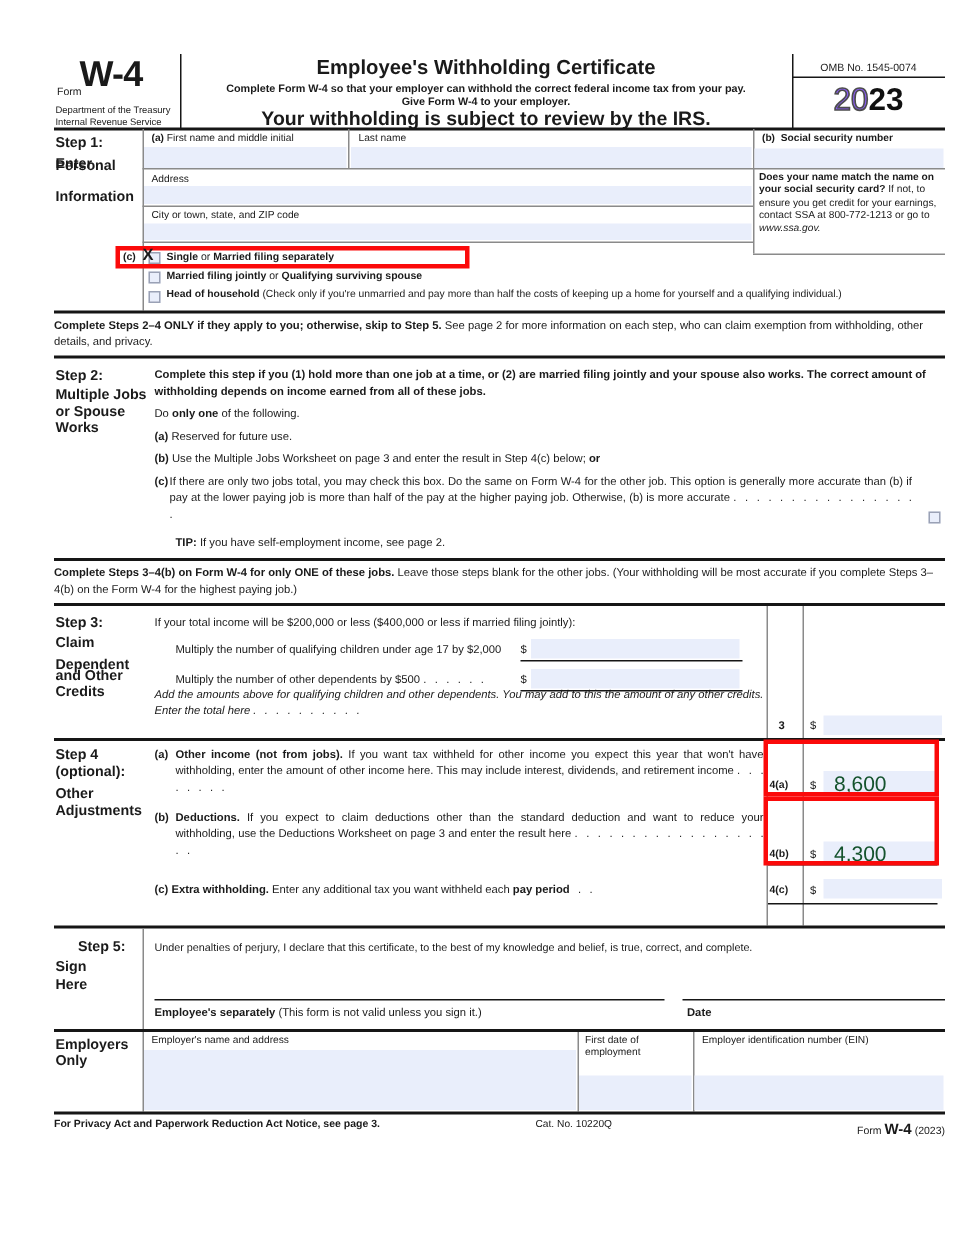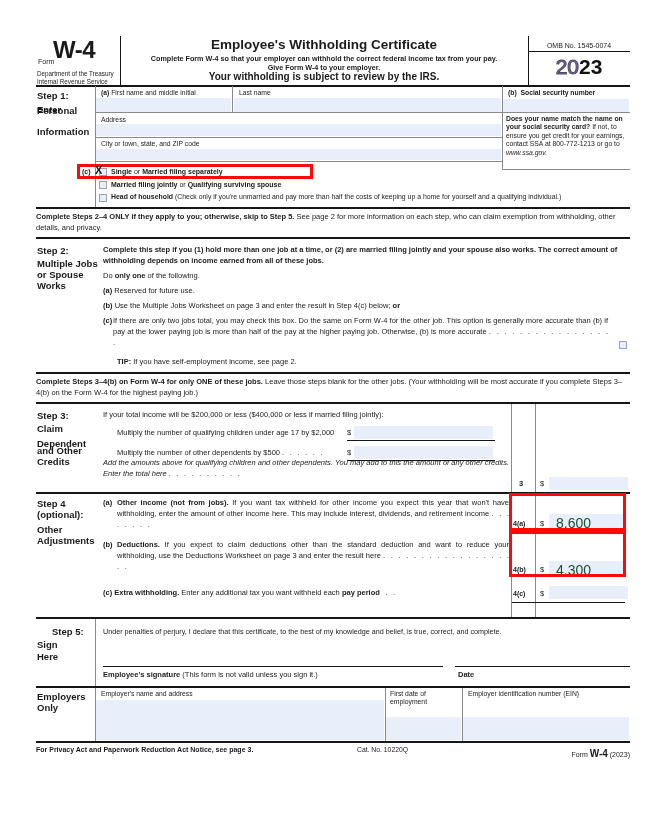--- a/index.html
+++ b/index.html
@@ -36,21 +36,21 @@
   <div class="abs" style="left:37px;top:70px;font-size:6.3px;line-height:7.6px;">
     <div>Department of the Treasury</div>
     <div>Internal Revenue Service</div>
   </div>
   <div class="abs vl" style="left:120px;top:36px;height:50px;background:#161616;"></div>
   <div class="abs vl" style="left:528px;top:36px;height:50px;background:#161616;"></div>
 
   <div class="abs ctr b" style="left:120px;top:37px;width:408px;font-size:13.5px;">Employee's Withholding Certificate</div>
   <div class="abs ctr b" style="left:122px;top:54px;width:404px;font-size:7.2px;">Complete Form W-4 so that your employer can withhold the correct federal income tax from your pay.</div>
   <div class="abs ctr b" style="left:122px;top:63px;width:404px;font-size:7.2px;">Give Form W-4 to your employer.</div>
-  <div class="abs ctr b" style="left:122px;top:71px;width:404px;font-size:10px;">Your withholding is subject to review by the IRS.</div>
+  <div class="abs ctr b" style="left:122px;top:71px;width:404px;font-size:13px;">Your withholding is subject to review by the IRS.</div>
 
   <div class="abs ctr t70" style="left:528px;top:41px;width:102px;">OMB No. 1545-0074</div>
   <div class="abs blk" style="left:528px;top:51px;width:102px;height:1px;"></div>
   <div class="abs ctr" style="left:528px;top:55px;width:102px;font-size:21px;">
     <span class="y20">20</span><span class="y23">23</span>
   </div>
   <div class="abs blk" style="left:36px;top:85px;width:594px;height:2px;"></div>
 
   <div class="abs step" style="left:37px;top:90px;">Step 1:</div>
   <div class="abs step" style="left:37px;top:104px;">Enter</div>
@@ -204,21 +204,21 @@
   <div class="abs blk" style="left:36px;top:617px;width:594px;height:2px;"></div>
 
   <div class="abs vl" style="left:95px;top:619px;height:67px;"></div>
   <div class="abs step" style="left:37px;top:626px;margin-left:15px;">Step 5:</div>
   <div class="abs step" style="left:37px;top:639px;">Sign</div>
   <div class="abs step" style="left:37px;top:651px;">Here</div>
 
   <div class="abs t72" style="left:103px;top:627px;width:522px;">Under penalties of perjury, I declare that this certificate, to the best of my knowledge and belief, is true, correct, and complete.</div>
   <div class="abs" style="left:103px;top:666px;width:340px;height:1px;background:#161616;"></div>
   <div class="abs t75" style="left:103px;top:670px;">
-    <span class="b">Employee's signature</span><span> (This form is not valid unless you sign it.)</span>
+    <span class="b">Employee's separately</span><span> (This form is not valid unless you sign it.)</span>
   </div>
   <div class="abs" style="left:455px;top:666px;width:175px;height:1px;background:#161616;"></div>
   <div class="abs t75 b" style="left:458px;top:670px;">Date</div>
   <div class="abs blk" style="left:36px;top:686px;width:594px;height:1.5px;"></div>
 
   <div class="abs step" style="left:37px;top:691px;">Employers</div>
   <div class="abs step" style="left:37px;top:702px;">Only</div>
   <div class="abs vl" style="left:95px;top:688px;height:53px;"></div>
   <div class="abs vl" style="left:385px;top:688px;height:53px;"></div>
   <div class="abs vl" style="left:462px;top:688px;height:53px;"></div>

